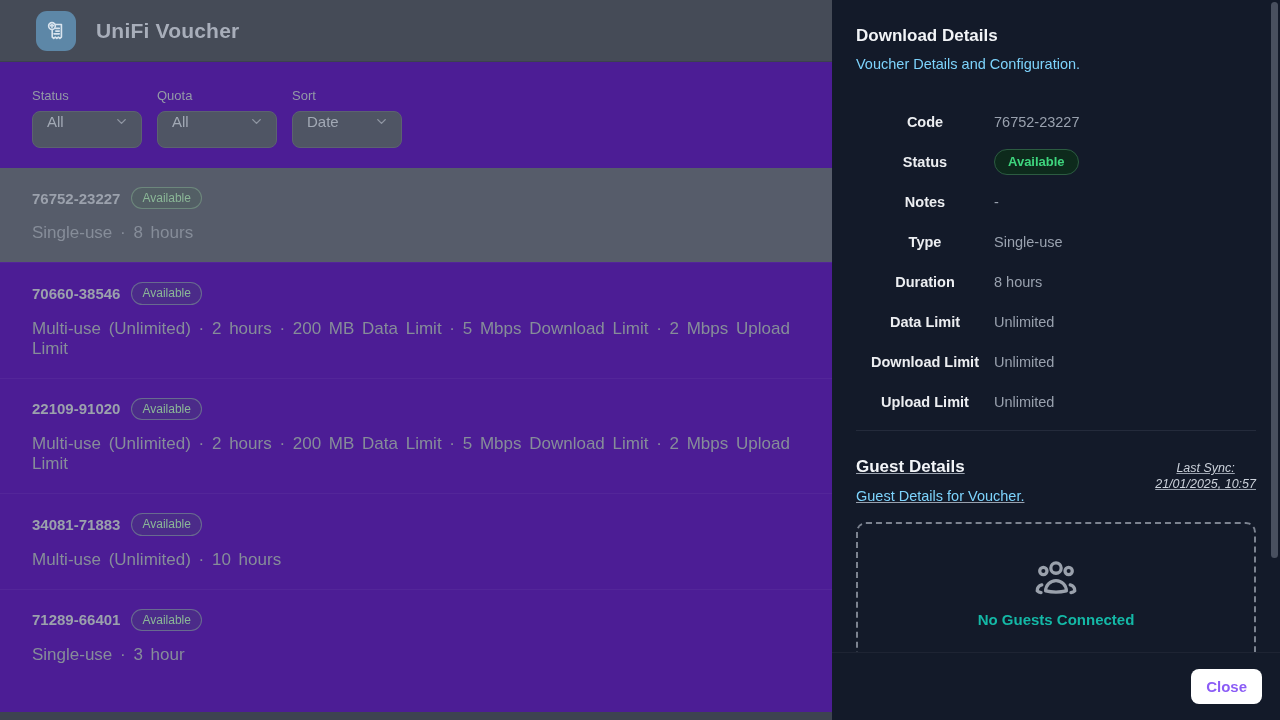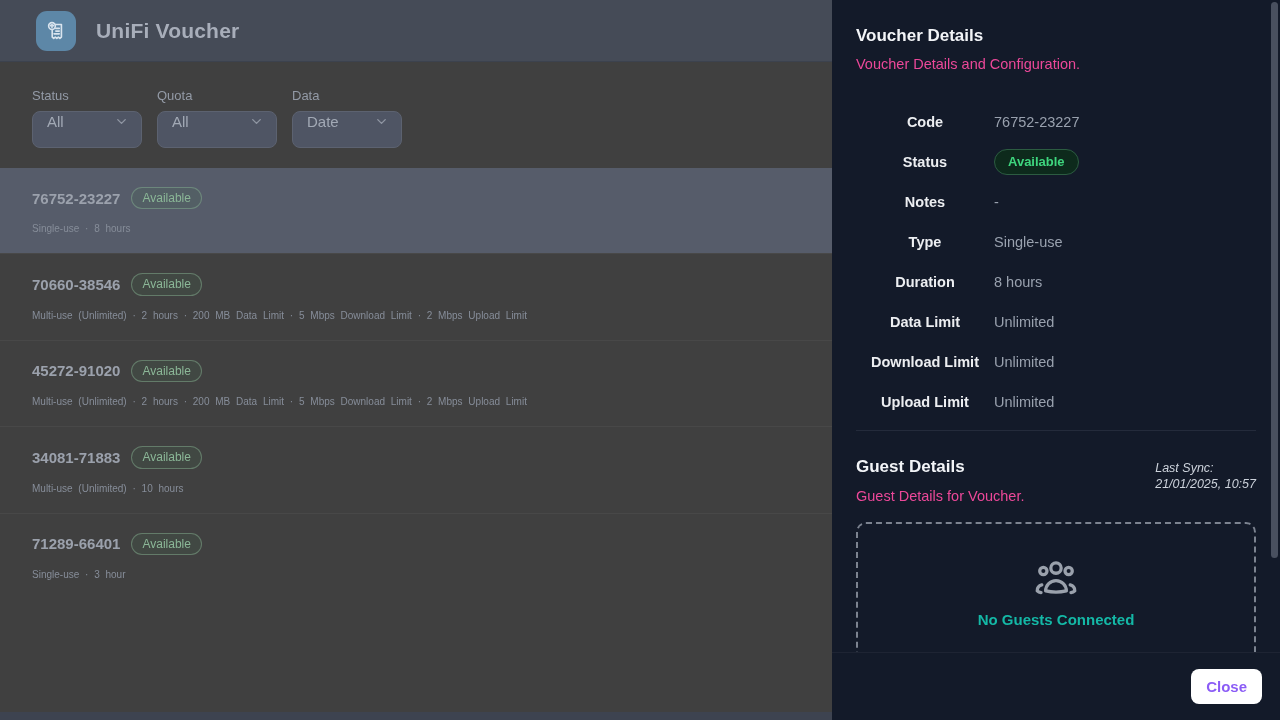--- a/index.html
+++ b/index.html
@@ -6,21 +6,21 @@
   html,body { width:1280px; height:720px; overflow:hidden; }
   body {
     font-family:"Liberation Sans", sans-serif;
     background:#4b5160;
     color:#9aa1ac;
     display:flex;
   }
   .app { display:flex; width:1280px; height:720px; }
 
   
-  .main { flex:1 1 auto; position:relative; background:#404040; overflow:hidden; }
+  .main { flex:1 1 auto; position:relative; background:#4c1d95; overflow:hidden; }
   .main-header {
     height:62px; background:#454b57; border-bottom:1px solid #3c424e;
     display:flex; align-items:center; padding-left:36px; gap:20px;
   }
   .logo {
     width:40px; height:40px; border-radius:11px; background:#5d87a7;
     display:flex; align-items:center; justify-content:center; flex:0 0 auto;
   }
   .page-title { font-size:21px; font-weight:700; color:#a8aeba; letter-spacing:.2px; }
 
@@ -37,48 +37,48 @@
   .voucher-list { margin-top:20px; }
   .voucher-row { padding:19px 32px; border-top:1px solid rgba(255,255,255,0.045); }
   .voucher-row:first-child { border-top:none; }
   .voucher-row.selected { background:#565c6a; }
   .row-top { display:flex; align-items:center; gap:11px; margin-bottom:14px; }
   .vcode { font-size:15px; font-weight:700; color:#9ba1ac; }
   .badge-dim {
     font-size:12px; color:#8bb797; border:1px solid rgba(139,183,151,.45);
     background:rgba(70,110,85,.18); border-radius:999px; padding:3px 10px; line-height:1.2;
   }
-  .row-sub { font-size:10px; color:#868d99; word-spacing:3px; }
+  .row-sub { font-size:17px; color:#868d99; word-spacing:3px; }
 
   .bottom-band { position:absolute; left:0; right:0; bottom:0; height:8px; background:#3d4350; }
   .backdrop { position:absolute; inset:0; background:transparent; cursor:pointer; }
 
   
   .panel {
     width:448px; flex:0 0 auto; background:#131a29; color:#98a0ad;
     display:flex; flex-direction:column; position:relative;
   }
   .panel-scroll { height:652px; overflow:hidden; padding:26px 24px 0; }
   .panel-title { font-size:17px; font-weight:700; color:#f2f4f7; }
-  .panel-sub { font-size:14.5px; color:#ec4899; margin-top:10px; }
+  .panel-sub { font-size:14.5px; color:#7dd3fc; margin-top:10px; }
 
   .detail-rows { margin-top:30px; }
   .drow { height:40px; display:flex; align-items:center;text-align:center; }
   .dlabel { width:138px; flex:0 0 auto; font-size:14.5px; font-weight:700; color:#eceef1; }
   .dvalue { font-size:14.5px; color:#99a1ae; }
   .badge-green {
     font-size:13px; font-weight:700; color:#3ed67e; border:1px solid #2c5c41;
     background:#0d2a1c; border-radius:999px; padding:4px 13px; line-height:1.2;
   }
 
   .divider { border:none; border-top:1px solid #242b3b; margin:8px 0 0; }
 
-  .guest-head { display:flex; justify-content:space-between; margin-top:26px; }
+  .guest-head { display:flex; justify-content:space-between; margin-top:26px;text-decoration:underline; }
   .guest-titles .panel-sub { margin-top:11px; }
-  .last-sync { text-align:left; font-style:italic; font-size:12.5px; color:#ccd2db; line-height:1.3; padding-top:3px; }
+  .last-sync { text-align:center; font-style:italic; font-size:12.5px; color:#ccd2db; line-height:1.3; padding-top:3px; }
 
   .guest-empty {
     margin-top:18px; border:2px dashed #7c8390; border-radius:10px; height:190px;
     display:flex; flex-direction:column; align-items:center;
   }
   .guest-empty .users { margin-top:32px; }
   .empty-text { margin-top:9px; font-size:15px; font-weight:700; color:#14b8a6; }
 
   .scrollbar-thumb {
     position:absolute; top:2px; right:2px; width:7px; height:556px;
@@ -129,21 +129,21 @@
       <div>
         <span class="filter-label">Quota</span>
         <div class="select w120">
           <span>All</span>
           <svg width="15" height="15" viewBox="0 0 24 24" fill="none" stroke="#8f96a2" stroke-width="2.2" stroke-linecap="round" stroke-linejoin="round">
               <polyline points="6 9 12 15 18 9"></polyline>
             </svg>
         </div>
       </div>
       <div>
-        <span class="filter-label">Data</span>
+        <span class="filter-label">Sort</span>
         <div class="select w110">
           <span>Date</span>
           <svg width="15" height="15" viewBox="0 0 24 24" fill="none" stroke="#8f96a2" stroke-width="2.2" stroke-linecap="round" stroke-linejoin="round">
               <polyline points="6 9 12 15 18 9"></polyline>
             </svg>
         </div>
       </div>
     </div>
 
     <div class="voucher-list">
@@ -156,21 +156,21 @@
       </div>
       <div class="voucher-row">
         <div class="row-top">
           <span class="vcode">70660-38546</span>
           <span class="badge-dim">Available</span>
         </div>
         <div class="row-sub">Multi-use (Unlimited) · 2 hours · 200 MB Data Limit · 5 Mbps Download Limit · 2 Mbps Upload Limit</div>
       </div>
       <div class="voucher-row">
         <div class="row-top">
-          <span class="vcode">45272-91020</span>
+          <span class="vcode">22109-91020</span>
           <span class="badge-dim">Available</span>
         </div>
         <div class="row-sub">Multi-use (Unlimited) · 2 hours · 200 MB Data Limit · 5 Mbps Download Limit · 2 Mbps Upload Limit</div>
       </div>
       <div class="voucher-row">
         <div class="row-top">
           <span class="vcode">34081-71883</span>
           <span class="badge-dim">Available</span>
         </div>
         <div class="row-sub">Multi-use (Unlimited) · 10 hours</div>
@@ -184,21 +184,21 @@
       </div>
     </div>
 
     <div class="bottom-band"></div>
     <div class="backdrop"></div>
   </div>
 
   <aside class="panel">
     <div class="panel-scroll">
 
-      <div class="panel-title">Voucher Details</div>
+      <div class="panel-title">Download Details</div>
       <div class="panel-sub">Voucher Details and Configuration.</div>
 
       <div class="detail-rows">
         <div class="drow">
           <span class="dlabel">Code</span>
           <span class="dvalue">76752-23227</span>
         </div>
         <div class="drow">
           <span class="dlabel">Status</span>
           <span class="badge-green">Available</span>

